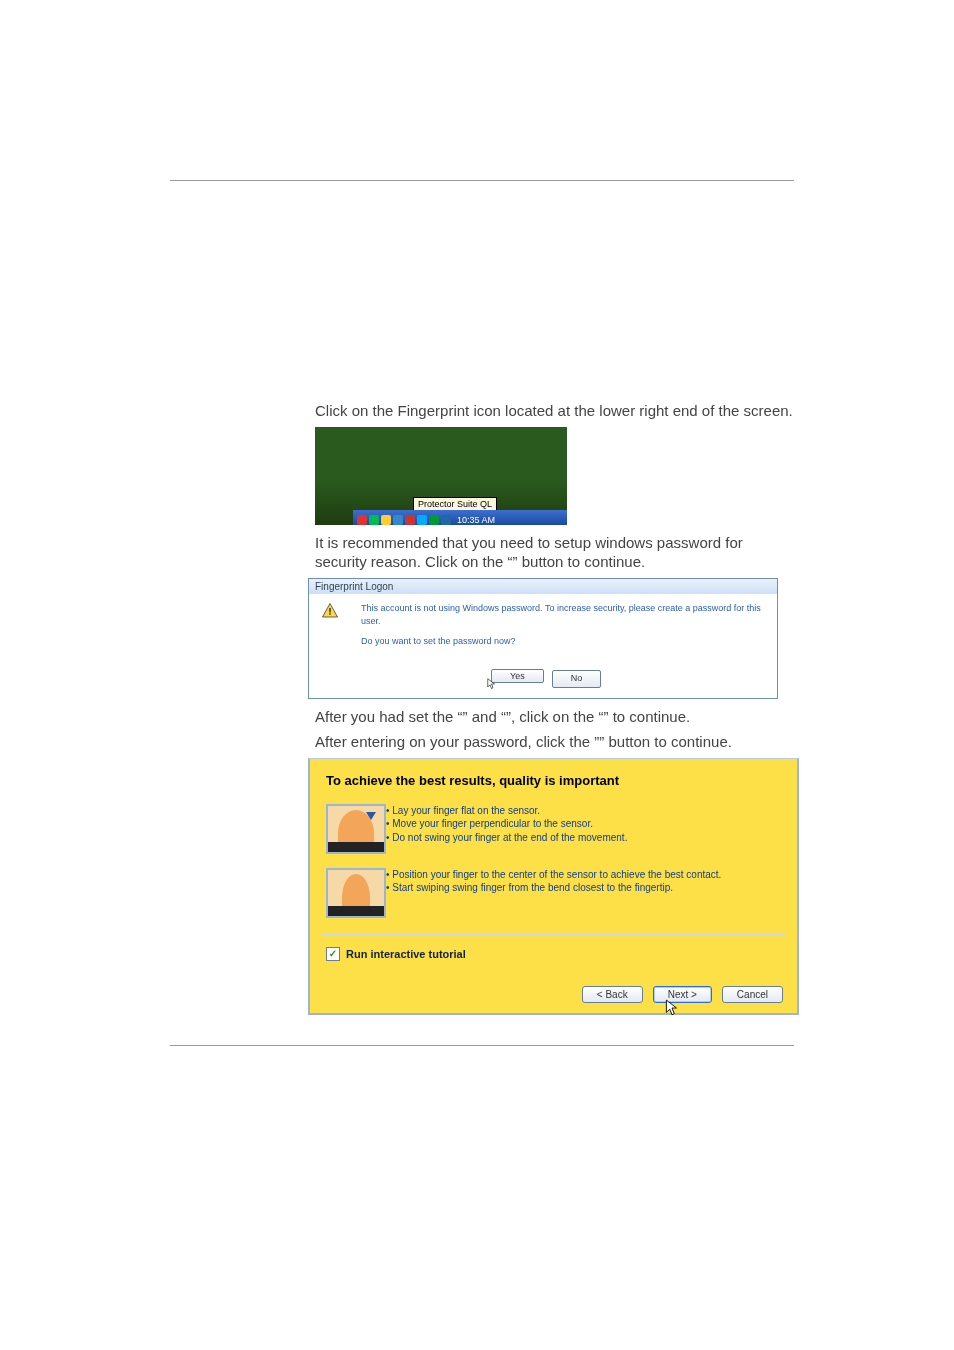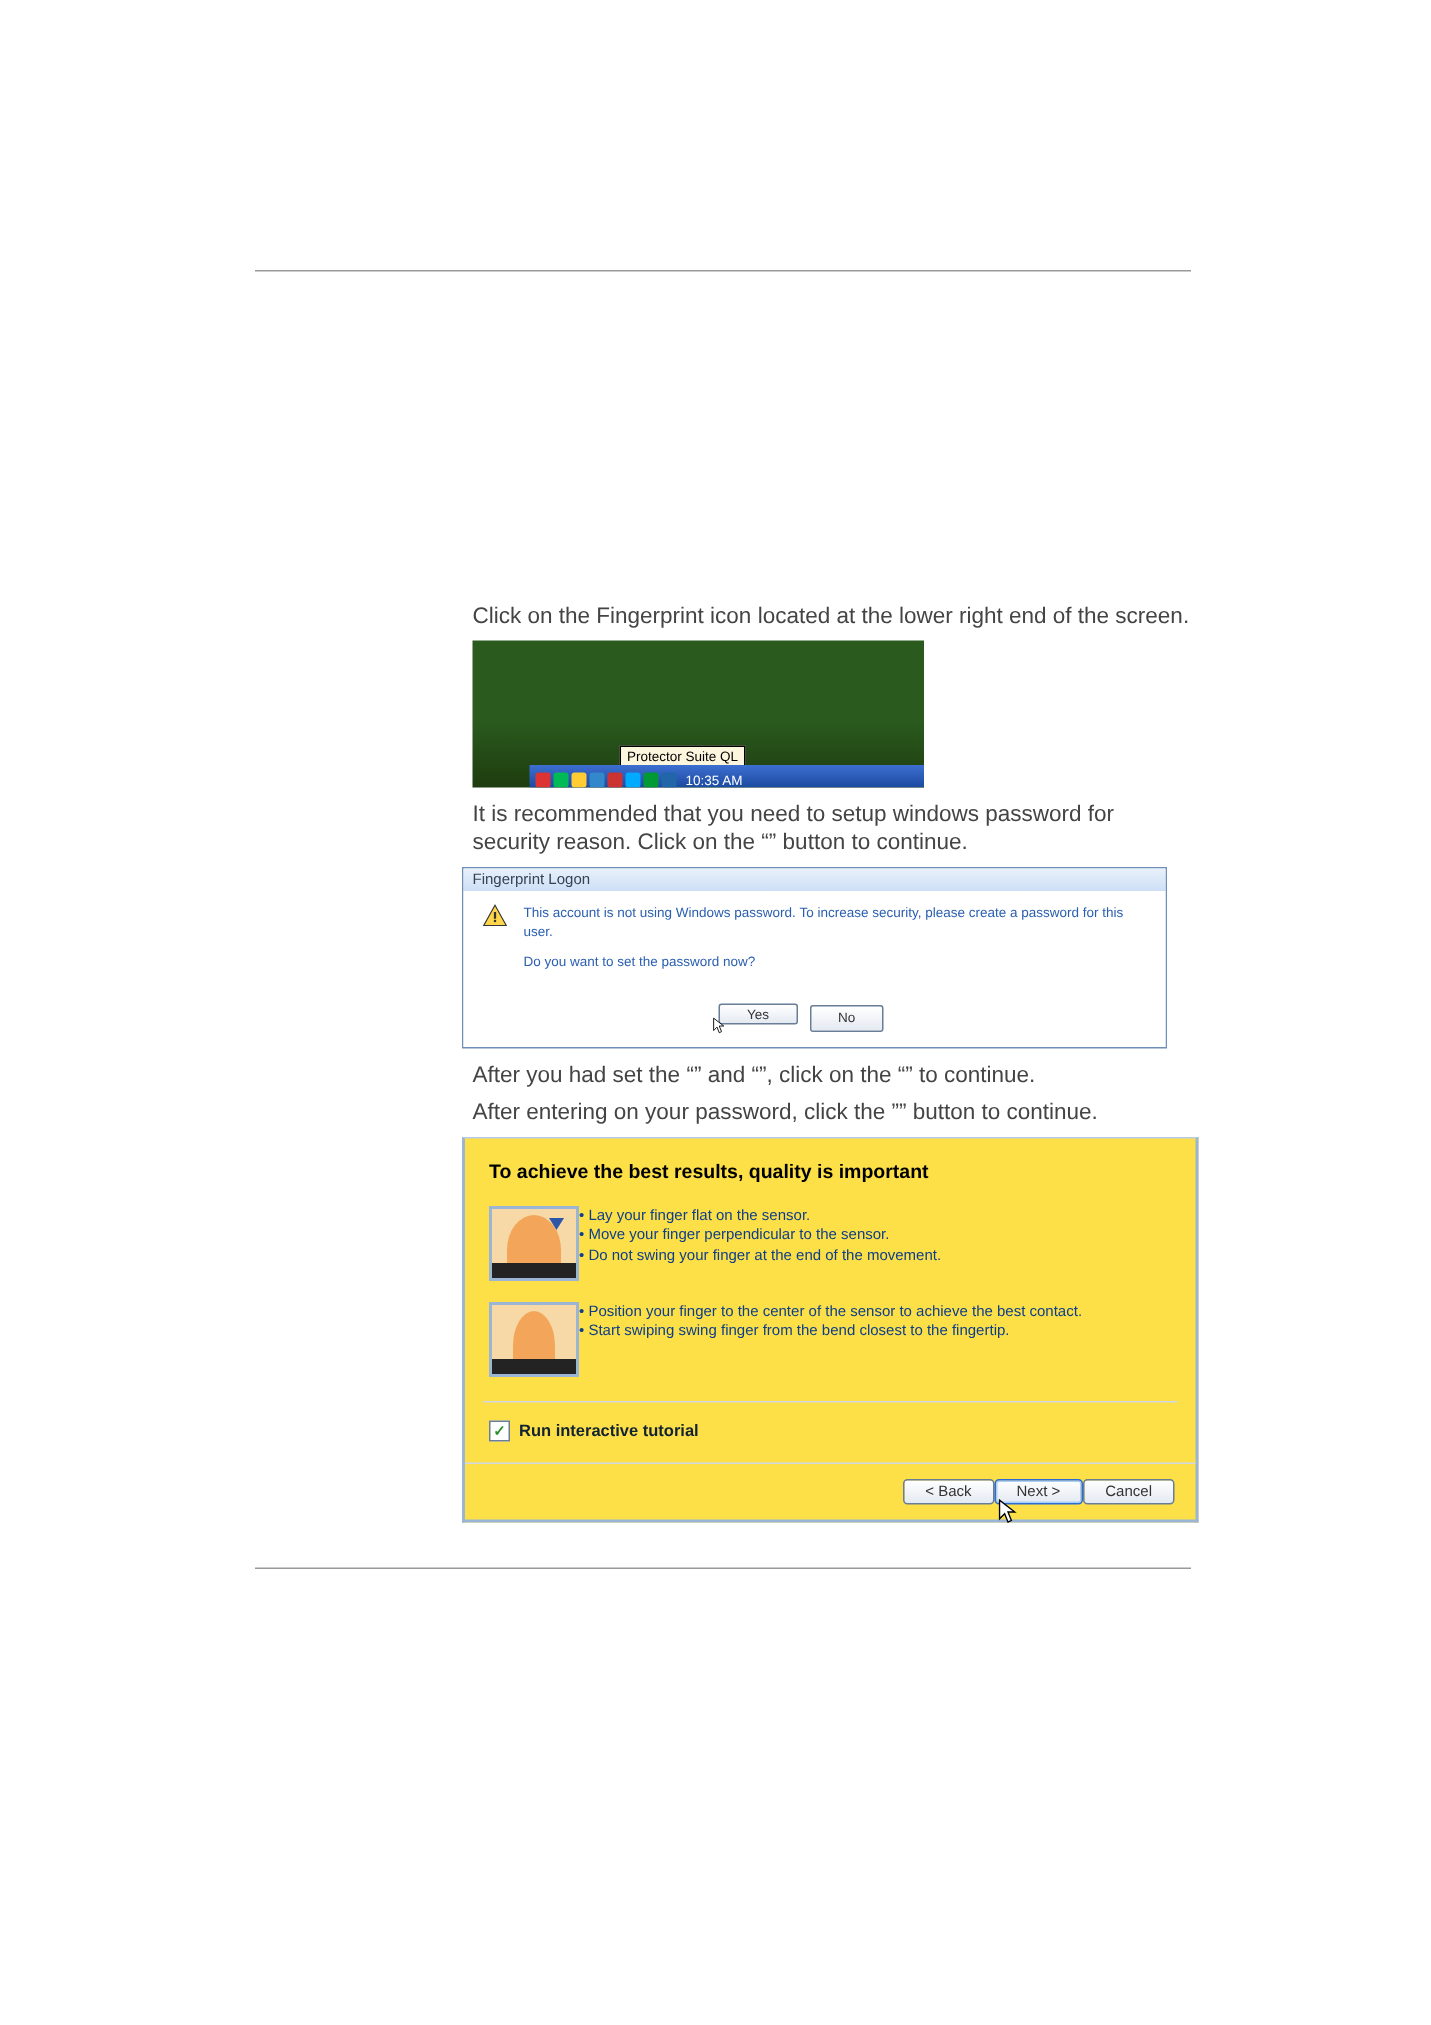--- a/index.html
+++ b/index.html
@@ -1,44 +1,44 @@
 <!DOCTYPE html>
 <html><head>
 <meta charset="utf-8">
 <style>
 html,body{margin:0;padding:0;background:#fff;font-family:Arial,Helvetica,sans-serif;color:#333}
 .page{width:954px;height:1350px;margin:0 auto;position:relative;box-sizing:border-box;padding:180px 160px 0 170px}
 .hr{border:0;border-top:1px solid #999;margin:0 0 220px 0}
 .hr-bottom{border:0;border-top:1px solid #999;margin:30px 0 0 0}
 .body-text{font-size:15px;line-height:1.3;color:#444;margin:0 0 6px 0;padding-left:145px}
-.screenshot-1{width:301px;height:98px;background:linear-gradient(180deg,#2a5a1e 0%,#2a5a1e 55%,#1e3c0f 100%);position:relative;margin:0 0 8px 145px;overflow:hidden}
+.screenshot-1{width:252px;height:98px;background:linear-gradient(180deg,#2a5a1e 0%,#2a5a1e 55%,#1e3c0f 100%);position:relative;margin:0 0 8px 145px;overflow:hidden}
 .tooltip-tray{position:absolute;bottom:14px;left:98px;background:#fdf6df;border:1px solid #000;font-size:9px;padding:1px 4px;color:#000}
 .tray{position:absolute;bottom:0;left:38px;right:0;height:15px;background:linear-gradient(180deg,#3d6fd1,#1b4aa0);display:flex;align-items:flex-end;padding:0 4px;gap:2px}
 .tray-time{color:#fff;font-size:9px;margin-left:4px}
 .tray-ico{width:10px;height:10px;border-radius:2px}
 .screenshot-2{width:468px;border:1px solid #6f8fb7;margin:3px 0 8px 138px}
 .dlg-title{background:linear-gradient(180deg,#e9f1fb,#cddff6);font-size:10px;color:#345;padding:2px 6px}
-.dlg-body{background:#fff;padding:8px 12px 10px 12px;display:flex;gap:10px;align-items:flex-start}
+.dlg-body{background:#fff;padding:8px 12px 10px 12px;display:flex;gap:22px;align-items:flex-start}
 .warn-icon{width:18px;height:18px;flex:0 0 18px}
 .dlg-text{font-size:9px;color:#2a5fb0;line-height:1.5}
 .dlg-btns{display:flex;gap:8px;margin-top:22px;padding-left:130px}
 .small-btn{border:1px solid #6a7d96;background:linear-gradient(180deg,#fff,#e4eaf2);font-size:9px;color:#333;padding:1px 18px;border-radius:2px}
 .cursor-mini{width:9px;height:12px;position:relative;display:inline-block;margin-top:-2px}
 .screenshot-3{width:487px;border:2px solid #9bb5d6;border-top:1px solid #b7cbe4;margin:6px 0 0 138px;background:#fde047;font-size:11px}
 .qual-head{font-weight:bold;color:#000;padding:14px 16px 12px 16px;font-size:13px}
 .qual-row{display:flex;padding:4px 16px 10px 16px;align-items:flex-start}
 .thumb{width:56px;height:46px;border:2px solid #9bb5d6;background:#f6d9a6;position:relative;flex:0 0 56px}
 .finger{position:absolute;inset:4px 10px 2px 10px;background:#f3a55a;border-radius:60% 60% 30% 30%/70% 70% 20% 20%}
 .bar{position:absolute;left:0;right:0;bottom:0;height:10px;background:#232323}
 .arrow-down{position:absolute;right:8px;top:6px;width:0;height:0;border-left:5px solid transparent;border-right:5px solid transparent;border-top:8px solid #2e55a6}
 .tips{font-size:10px;color:#0e3e8a;line-height:1.35}
 .sep-line{border-top:1px solid #cfd8e4;margin:6px 12px}
 .chk-row{padding:6px 16px 14px 16px;display:flex;align-items:center;gap:6px;font-size:11px;font-weight:bold;color:#123}
 .chk{width:12px;height:12px;border:1px solid #6a7d96;background:#fff;display:flex;align-items:center;justify-content:center;font-size:10px;color:#2b8f2b}
-.wiz-btns{border-top:1px solid #cfd8e4;padding:10px 14px;display:flex;justify-content:flex-end;position:relative}
+.wiz-btns{border-top:1px solid #cfd8e4;padding:10px 14px;display:flex;justify-content:flex-end;gap:10px;position:relative}
 .wiz-btn{border:1px solid #6a7d96;background:linear-gradient(180deg,#fff,#e4eaf2);font-size:10px;color:#333;padding:2px 14px;border-radius:3px}
 .wiz-btn.default{border:1px solid #2c6cd4;box-shadow:inset 0 0 0 1px #a9cffb}
 .cursor-big{position:absolute;bottom:-4px;right:118px;width:14px;height:18px}
 </style>
 </head>
 <body>
 
 <div class="page">
   <hr class="hr">
 

